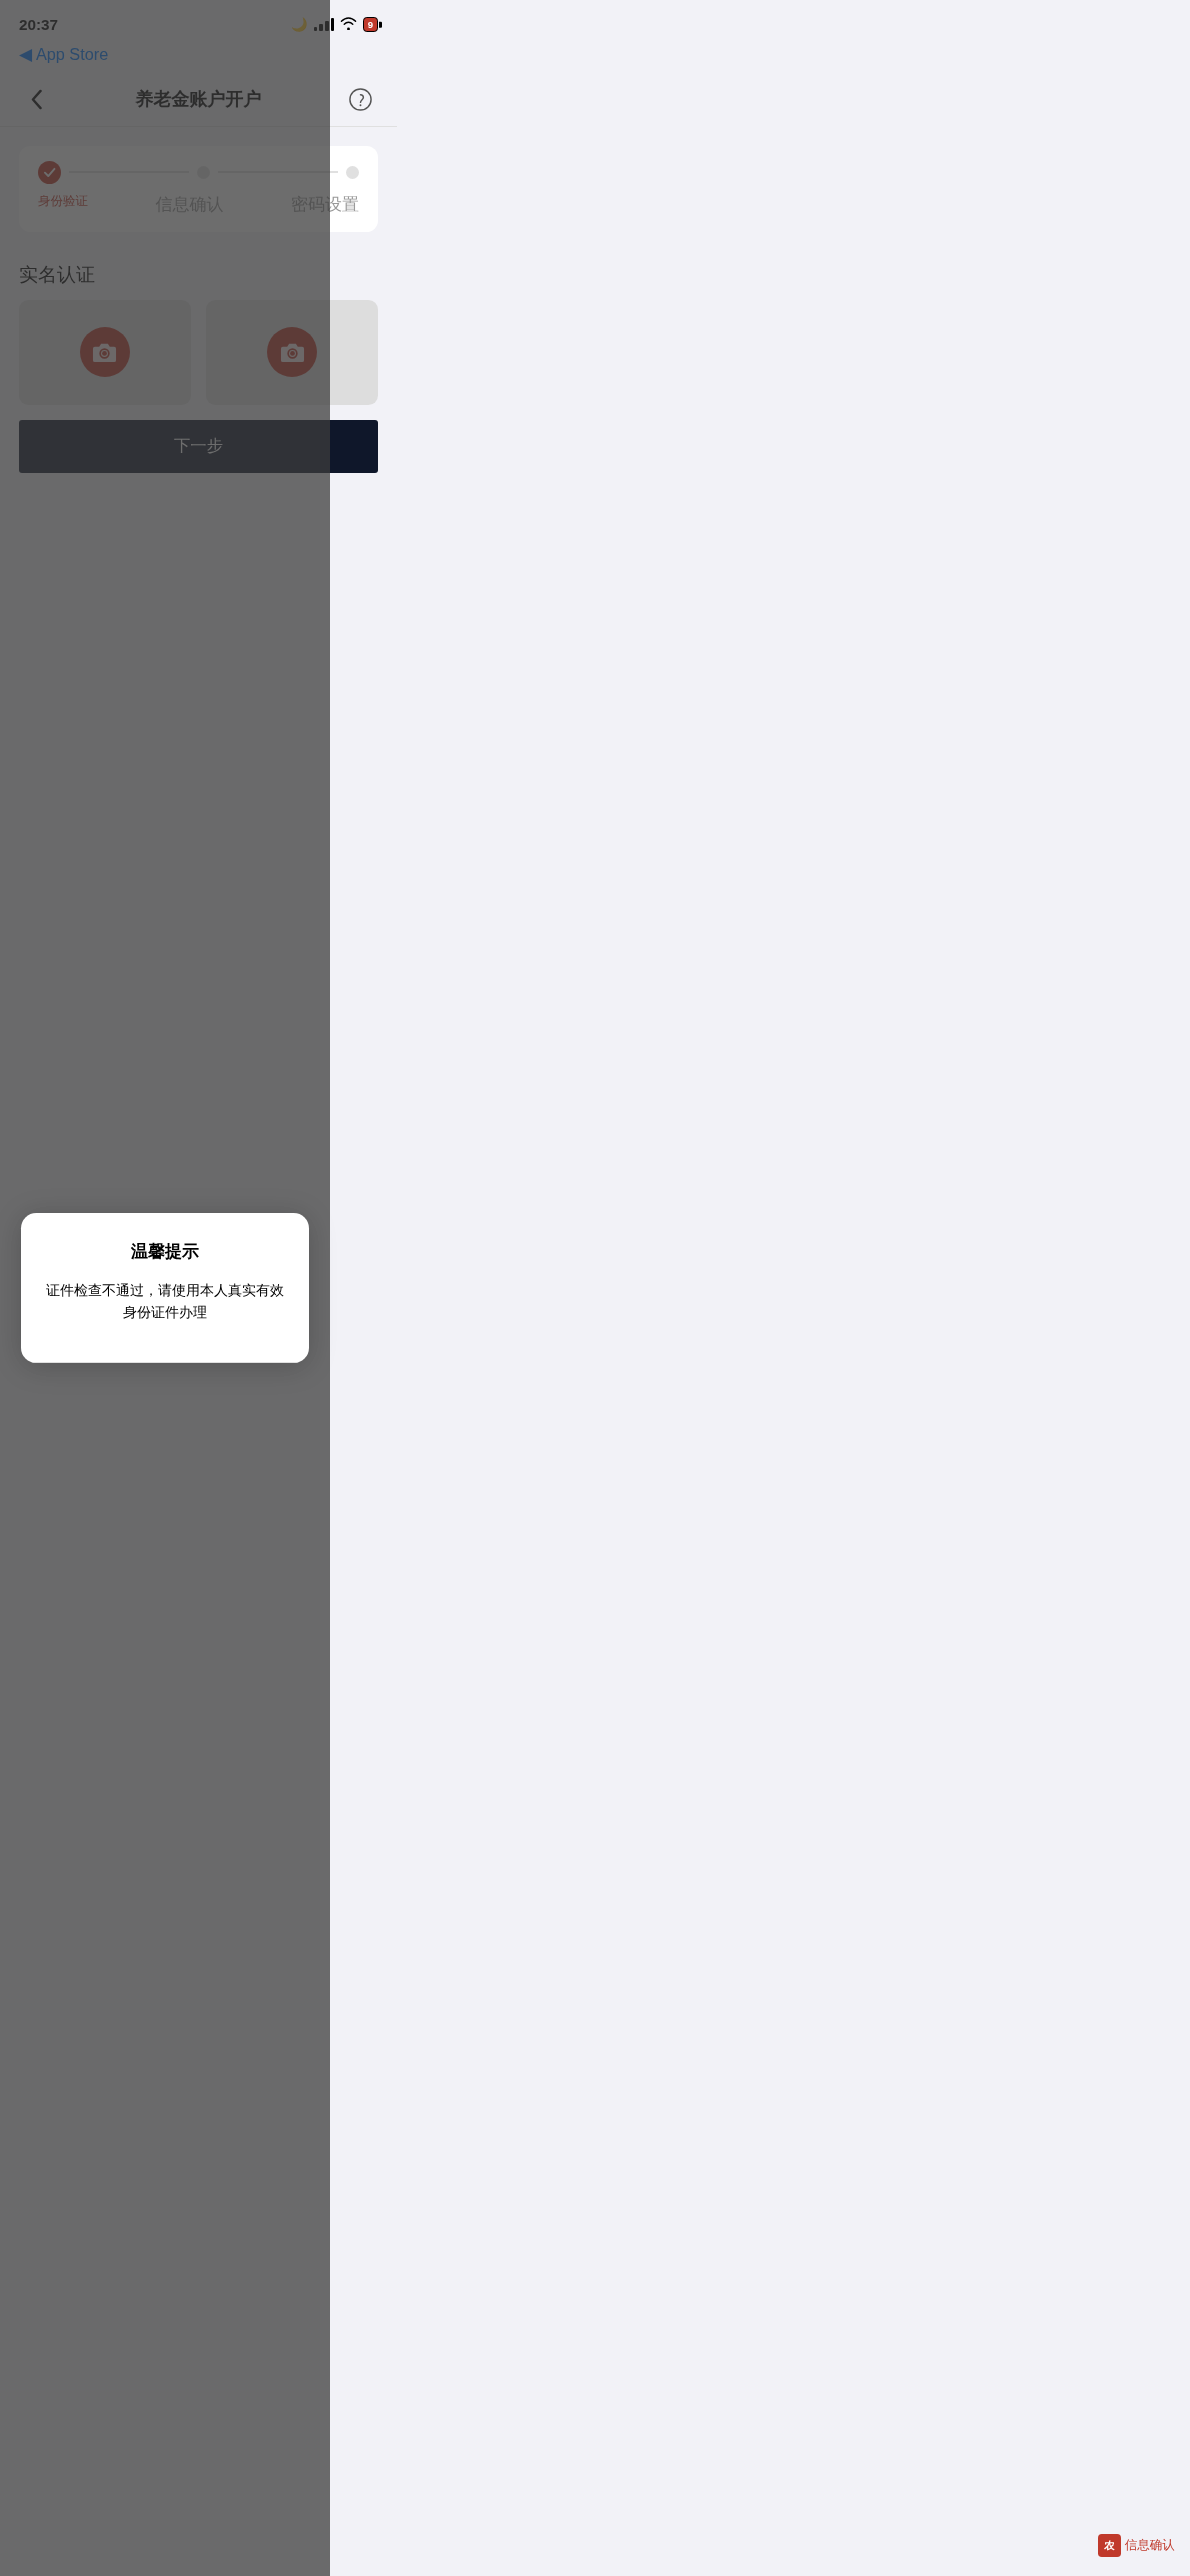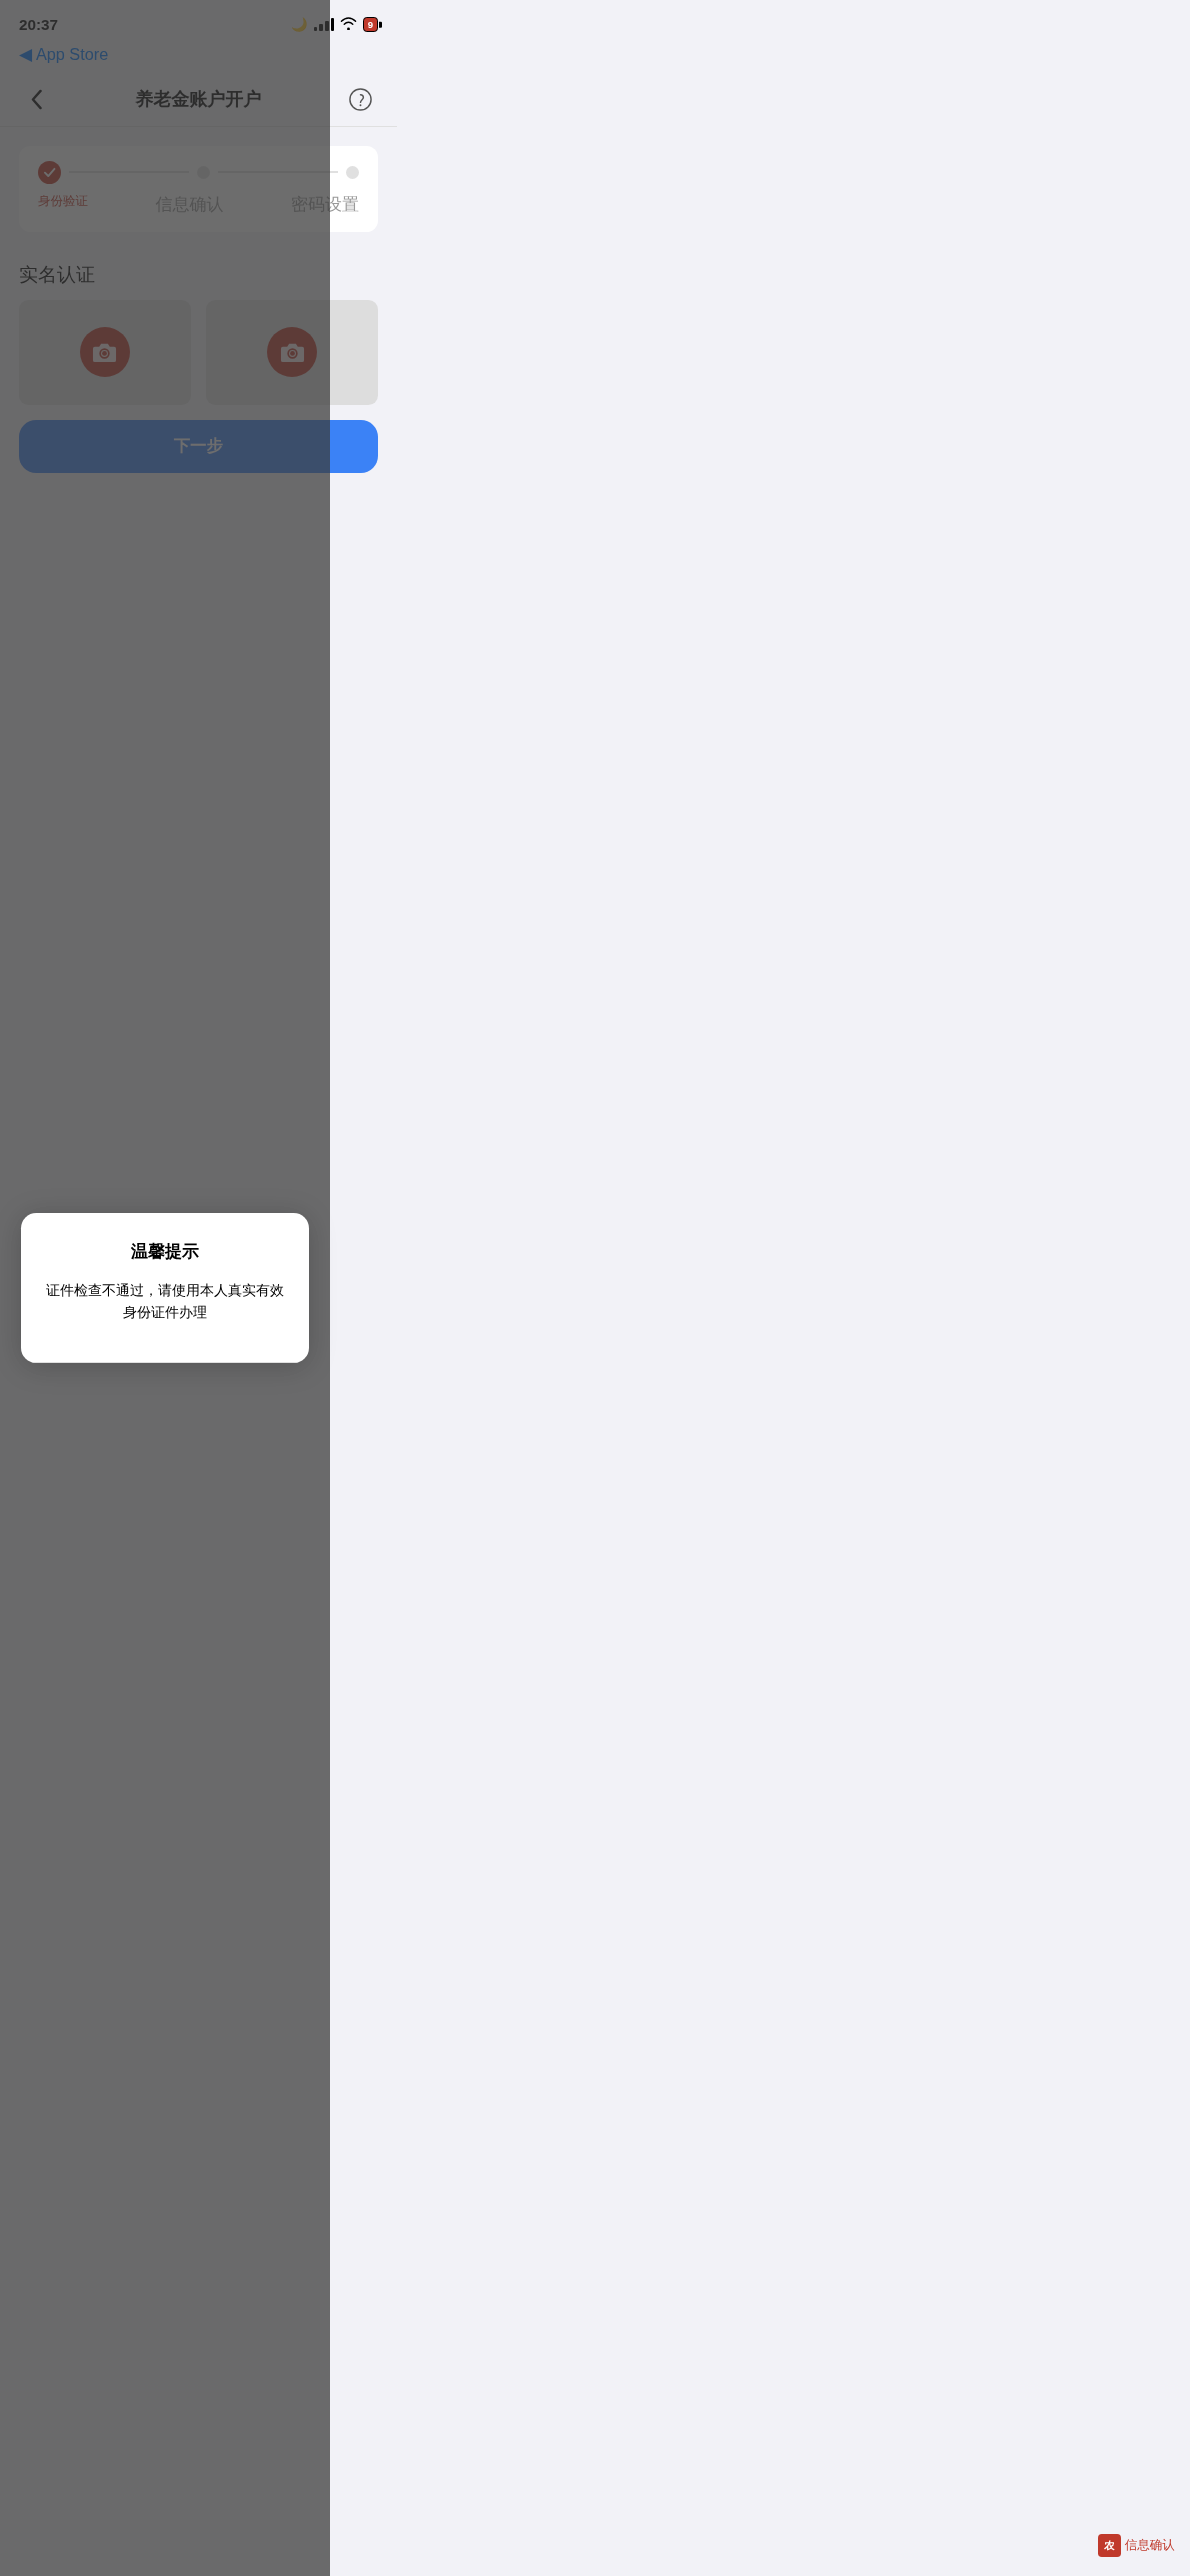--- a/index.html
+++ b/index.html
@@ -244,27 +244,27 @@
     }
 
     .camera-btn svg {
       width: 25px;
       height: 25px;
       fill: white;
     }
 
     
     .continue-btn {
-      background: #3b82f6;
+      background: #0f172a;
       color: white;
       text-align: center;
       padding: 15.3px;
-      border-radius: 17px;
+      border-radius: 3px;
       font-size: 16.3px;
-      font-weight: 700;
+      font-weight: 400;
       cursor: pointer;
       margin: 0 0px;
     }
 
     
     .overlay {
       position: fixed;
       top: 0;
       left: 0;
       width: 330px;

